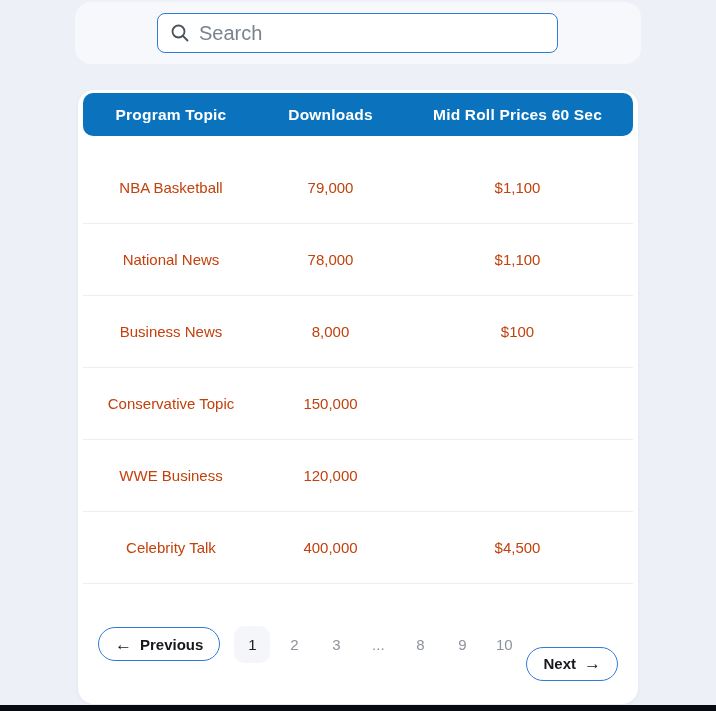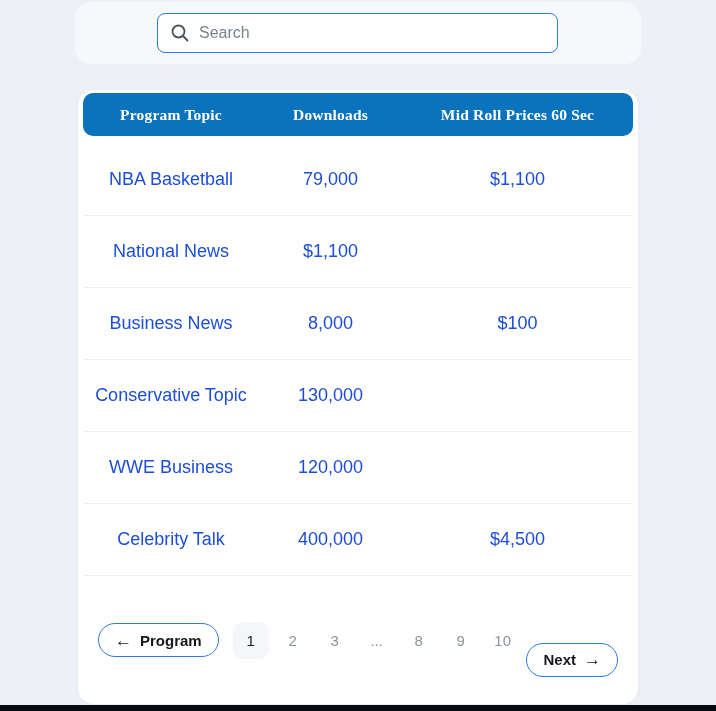--- a/index.html
+++ b/index.html
@@ -28,66 +28,65 @@
     border-radius: 8px;
     display: flex; align-items: center;
     padding: 0 12px;
     gap: 9px;
   }
   .search-box svg { flex: 0 0 auto; display: block; }
   .search-box input {
     border: none; outline: none;
     flex: 1;
     font-family: "Liberation Sans", "DejaVu Sans", sans-serif;
-    font-size: 16px;
+    font-size: 20px;
     color: #000000;
     background: transparent;
   }
   .search-box input::placeholder { color: #79838f; opacity: 1; }
 
   
   .card {
     position: absolute;
     left: 78px; top: 90px;
     width: 560px; height: 614px;
     background: #ffffff;
     border-radius: 16px;
     box-shadow: 0 1px 4px rgba(20,40,70,0.05);
     display: flex; flex-direction: column;
   }
   .table-header {
-    margin: 3px 5px 8px 5px;
+    margin: 3px 5px 16px 5px;
     height: 43px;
     background: #0b73bd;
     border-radius: 10px;
     display: grid;
     grid-template-columns: 32% 26% 42%;
     align-items: center;
-    font-family: Liberation Serif, serif;
   }
   .table-header .th {
     text-align: center;
     color: #ffffff;
     font-size: 15.5px;
     font-weight: 700;
     letter-spacing: 0.2px;
   }
   .table-body { flex: 0 0 auto; }
   .row {
     margin: 0 5px;
     height: 72px;
     display: grid;
     grid-template-columns: 32% 26% 42%;
     align-items: center;
     border-bottom: 1px solid #eceef1;
   }
   .row .cell {
     text-align: center;
-    font-size: 18px;
-    color: #1d4ed8;
+    font-size: 15px;
+    color: #c2410c;
   }
 
   
   .pagination {
     flex: 1;
     display: flex;
     align-items: center;
     padding: 0 20px;
   }
   .pg-btn {
@@ -151,46 +150,47 @@
   </div>
 
   <div class="table-body">
     <div class="row">
       <div class="cell">NBA Basketball</div>
       <div class="cell">79,000</div>
       <div class="cell">$1,100</div>
     </div>
     <div class="row">
       <div class="cell">National News</div>
+      <div class="cell">78,000</div>
       <div class="cell">$1,100</div>
     </div>
     <div class="row">
       <div class="cell">Business News</div>
       <div class="cell">8,000</div>
       <div class="cell">$100</div>
     </div>
     <div class="row">
       <div class="cell">Conservative Topic</div>
-      <div class="cell">130,000</div>
+      <div class="cell">150,000</div>
     </div>
     <div class="row">
       <div class="cell">WWE Business</div>
       <div class="cell">120,000</div>
     </div>
     <div class="row">
       <div class="cell">Celebrity Talk</div>
       <div class="cell">400,000</div>
       <div class="cell">$4,500</div>
     </div>
   </div>
 
   <div class="pagination">
     <button class="pg-btn prev-btn">
       <span class="arrow">←</span>
-      <span>Program</span>
+      <span>Previous</span>
     </button>
 
     <div class="pages">
       <div class="page-num active">1</div>
       <div class="page-num">2</div>
       <div class="page-num">3</div>
       <div class="page-num">...</div>
       <div class="page-num">8</div>
       <div class="page-num">9</div>
       <div class="page-num">10</div>

